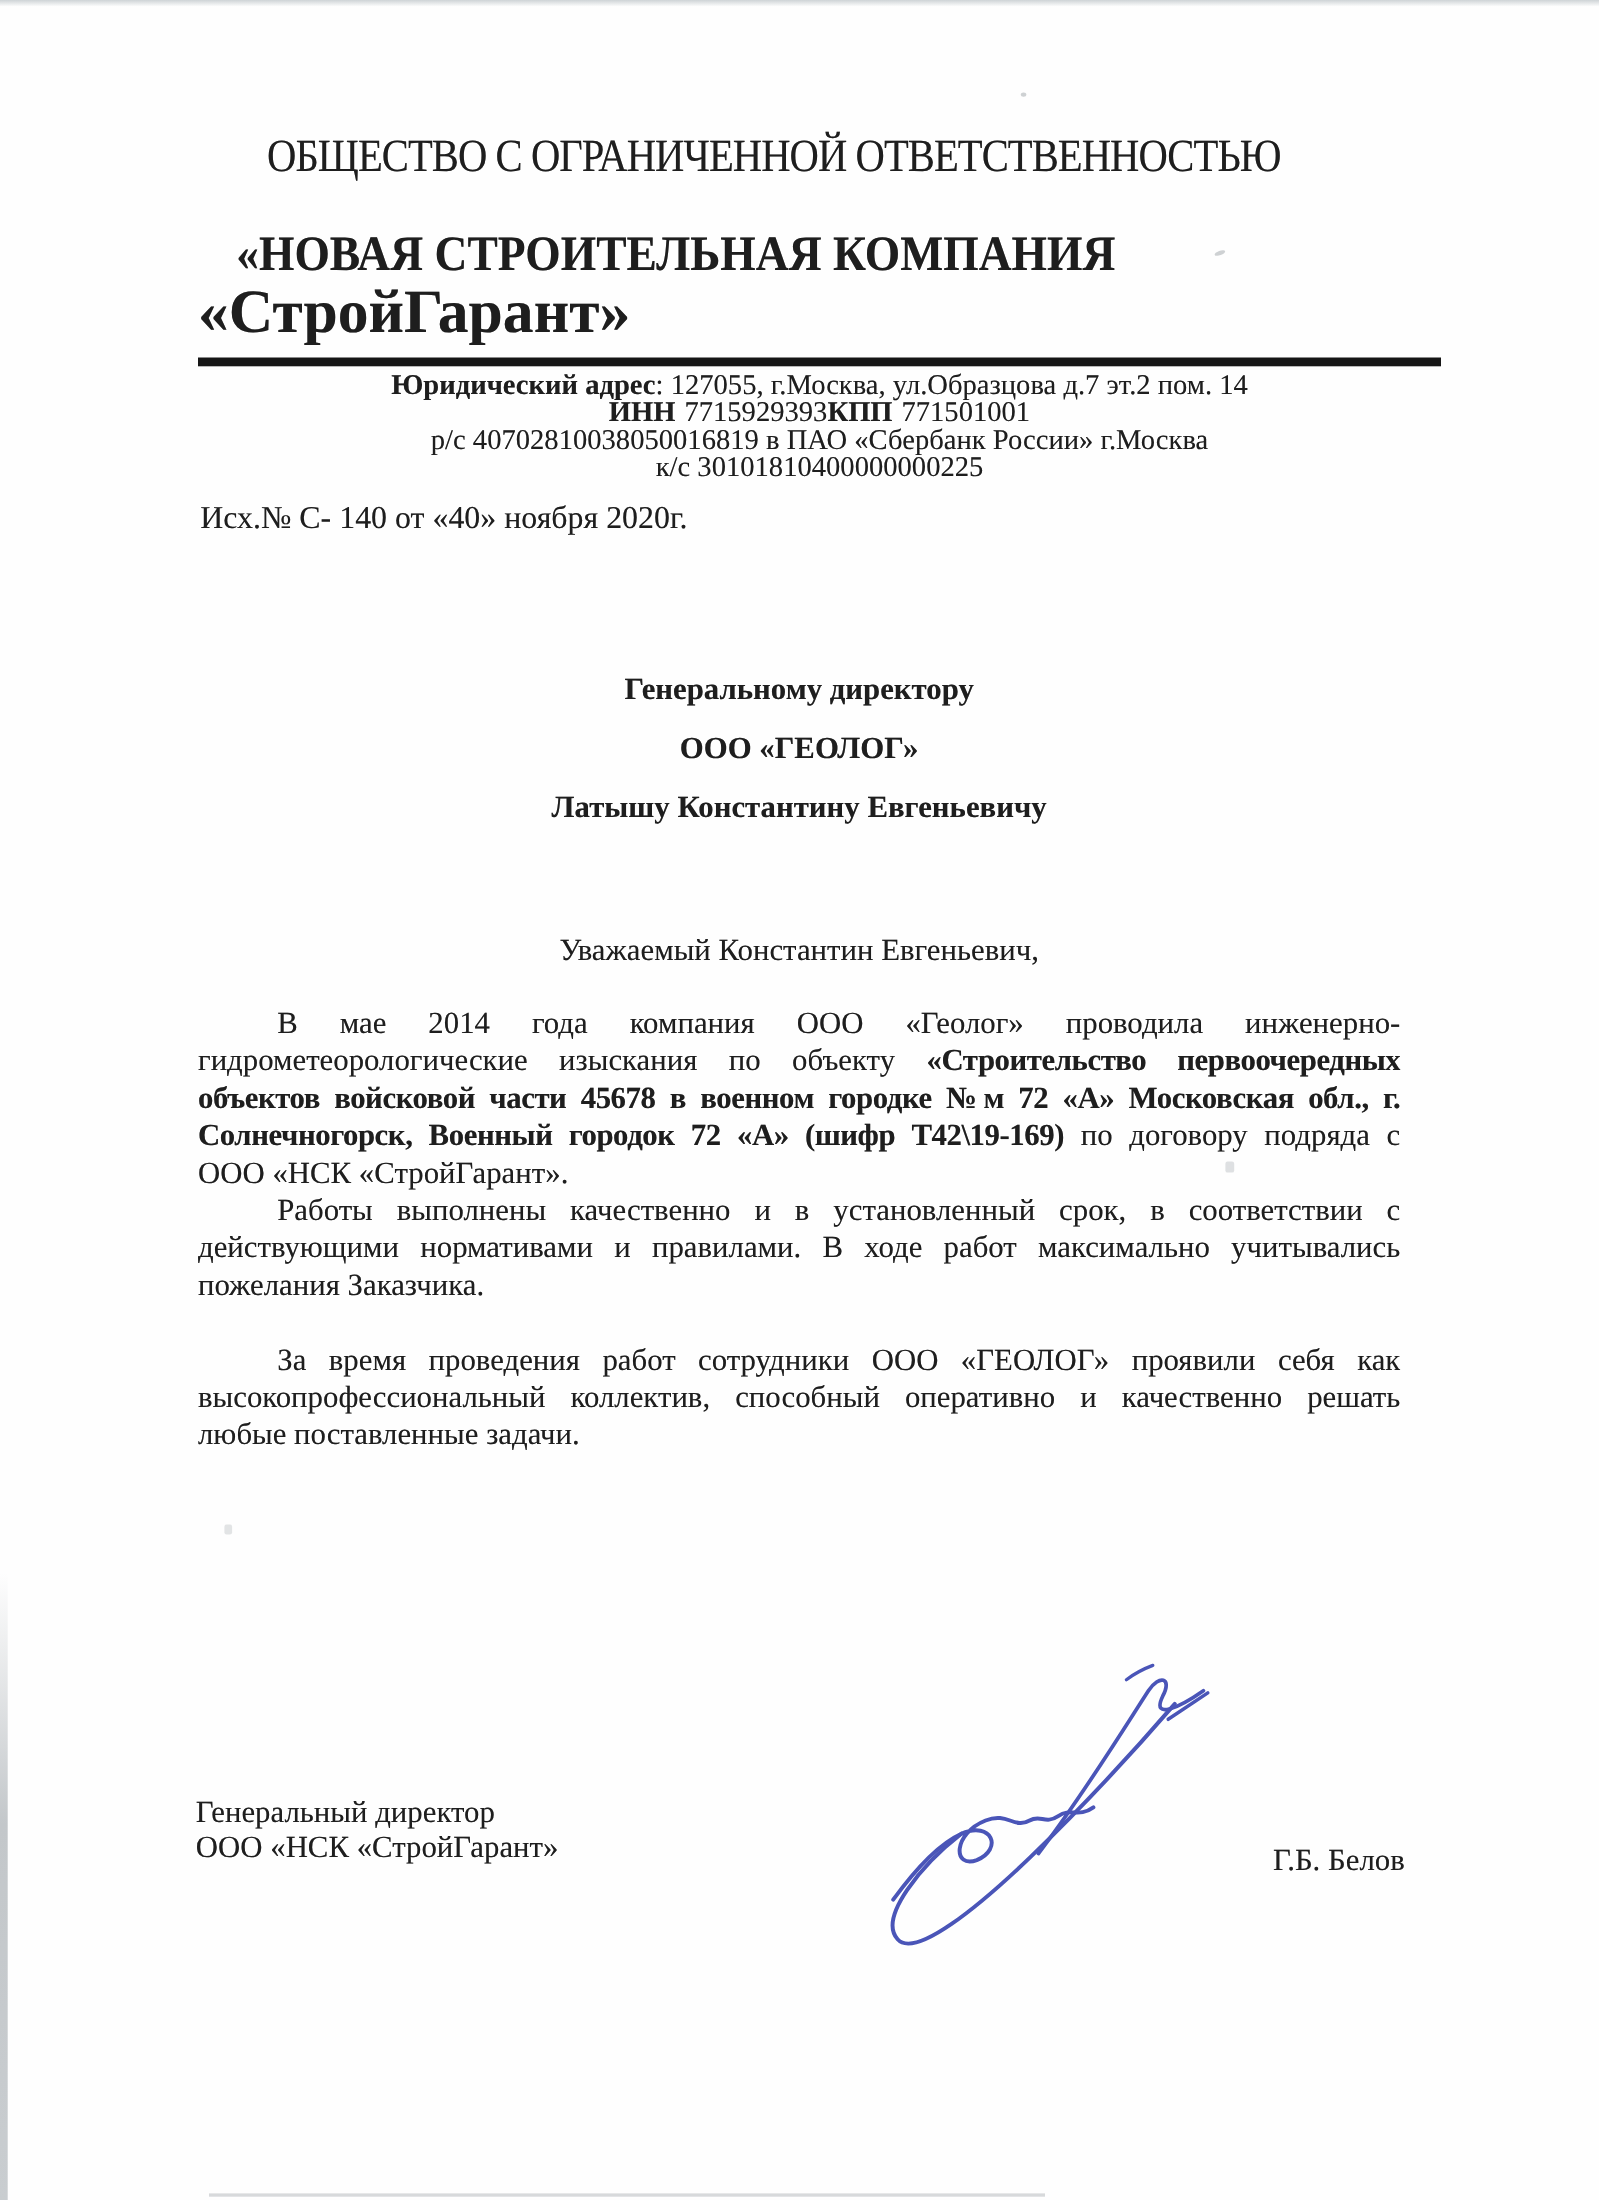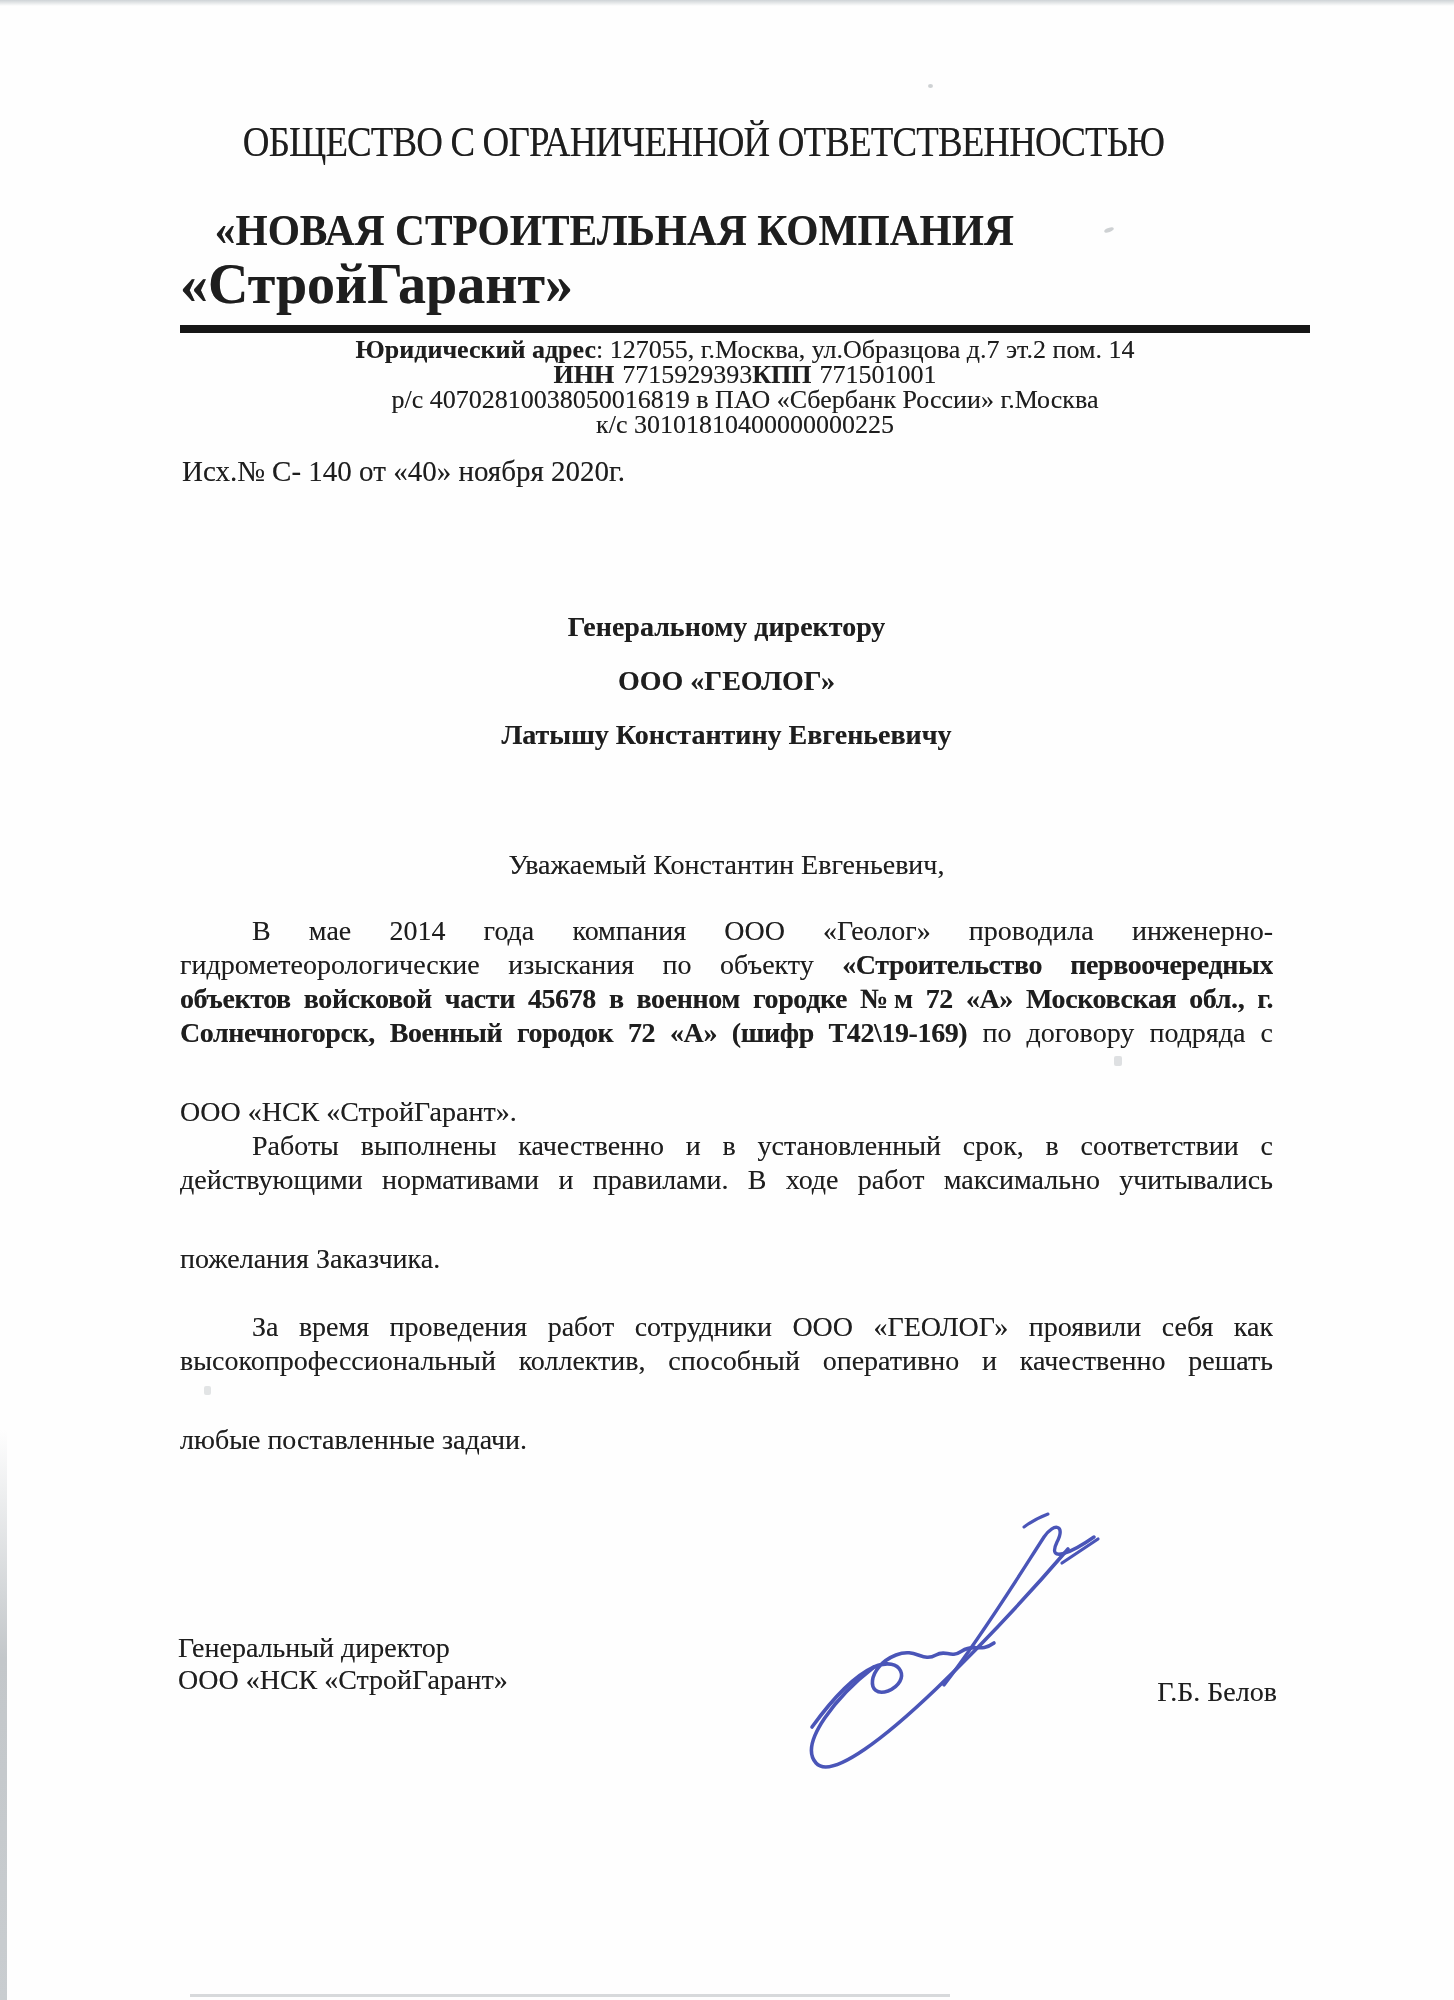--- a/index.html
+++ b/index.html
@@ -43,21 +43,21 @@
   
   .recipient { position:absolute; left:180px; top:612px; width:1093px; text-align:center;
     font-size:28px; font-weight:bold; }
   .recipient .r-line { height:29px; line-height:29px; margin-bottom:25px; white-space:nowrap; }
 
   
   .body-text { position:absolute; left:180px; top:848px; width:1093px; font-size:28px; }
   .salutation { height:34px; line-height:34px; text-align:center; margin-bottom:32px; }
   .line { height:34px; line-height:34px; text-align:justify; text-align-last:justify;
     overflow:hidden; }
-  .line.last { text-align-last:auto;margin-top:45px; }
+  .line.last { text-align-last:auto; }
   .line.indent { text-indent:72px; }
   .seg-b { font-weight:bold; letter-spacing:-0.4px; }
   .para-gap { margin-top:34px; }
 
   
   .signoff-left { position:absolute; left:178px; top:1632px; font-size:28px; line-height:32px;font-family:Liberation Serif, serif; }
   .signoff-name { position:absolute; left:180px; top:1676px; width:1097px; text-align:right;
     font-size:28px; }
   .signature { position:absolute; left:778px; top:1505px; width:340px; height:285px; }
 </style>

